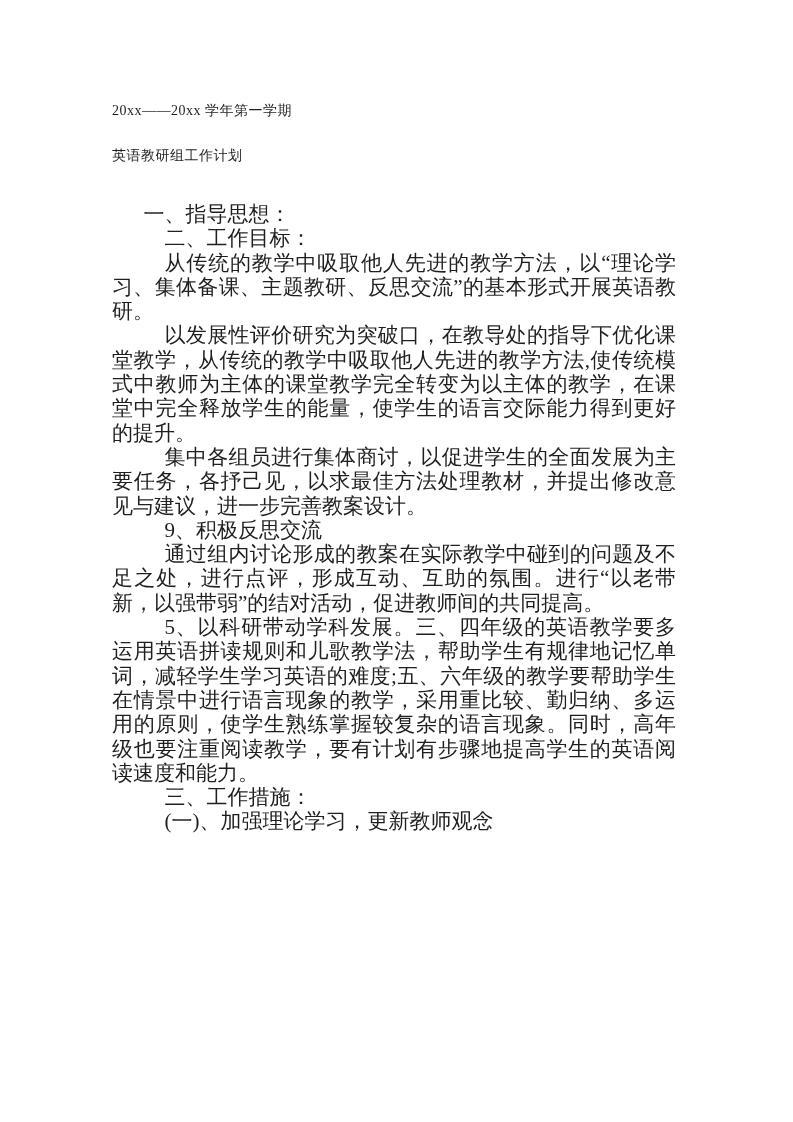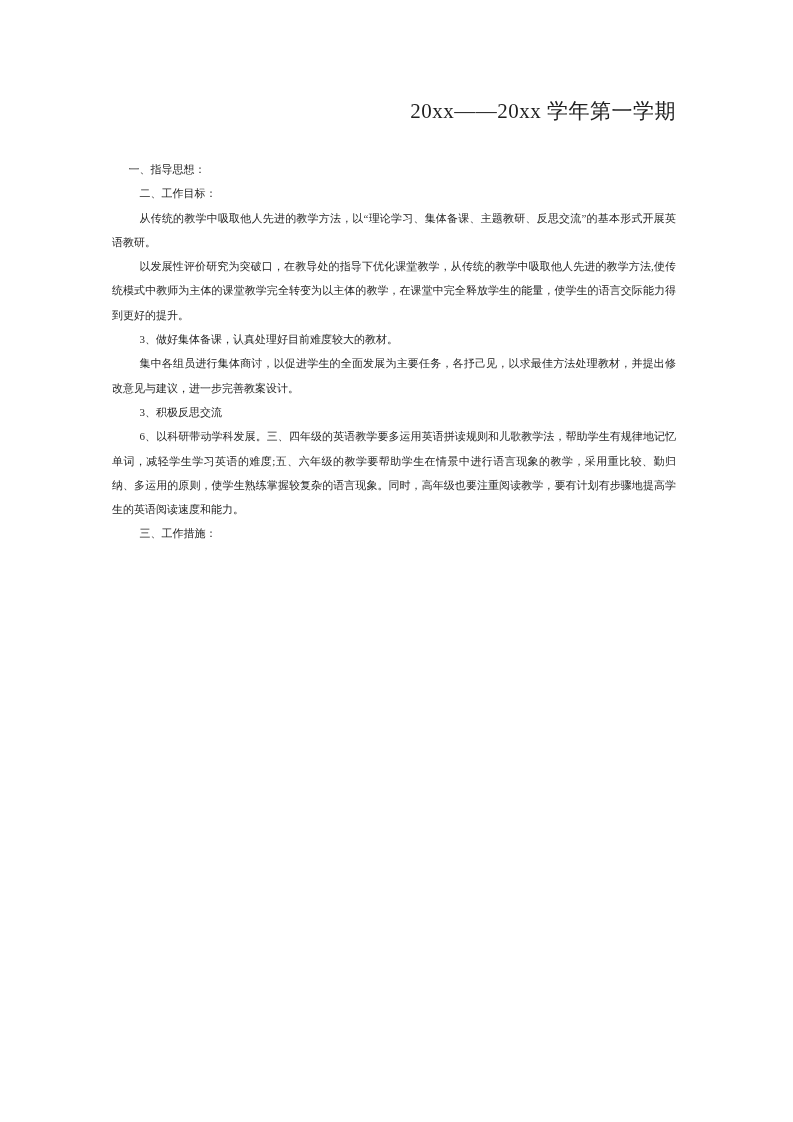--- a/index.html
+++ b/index.html
@@ -13,53 +13,55 @@
     height: 1122px;
     background: #ffffff;
     box-sizing: border-box;
     padding: 96px 117px 0 112px;
     font-family: "Liberation Serif", "DejaVu Serif", serif;
     color: #1f1f1f;
     overflow: hidden;
   }
   .doc-title {
     margin: 0;
-    font-size: 21px;
+    font-size: 14px;
     font-weight: normal;
     line-height: 30px;
-    text-align: right;
+    text-align: left;
     letter-spacing: 0.5px;
   }
   .doc-title.first {
     margin-bottom: 15px;
   }
   .doc-body {
     margin-top: 31px;
   }
   .doc-body p {
     margin: 0;
-    font-size: 11px;
+    font-size: 21px;
     line-height: 24.3px;
     text-align: justify;
     text-indent: 2.5em;
   }
   .doc-body p.indent-sm {
     text-indent: 1.5em;
   }
 </style>
 </head>
 <body>
 
 <div class="page">
   <h1 class="doc-title first">20xx——20xx 学年第一学期</h1>
+  <h2 class="doc-title">英语教研组工作计划</h2>
 
   <div class="doc-body">
     <p class="indent-sm">一、指导思想：</p>
     <p>二、工作目标：</p>
     <p>从传统的教学中吸取他人先进的教学方法，以“理论学习、集体备课、主题教研、反思交流”的基本形式开展英语教研。</p>
     <p>以发展性评价研究为突破口，在教导处的指导下优化课堂教学，从传统的教学中吸取他人先进的教学方法,使传统模式中教师为主体的课堂教学完全转变为以主体的教学，在课堂中完全释放学生的能量，使学生的语言交际能力得到更好的提升。</p>
-    <p>3、做好集体备课，认真处理好目前难度较大的教材。</p>
     <p>集中各组员进行集体商讨，以促进学生的全面发展为主要任务，各抒己见，以求最佳方法处理教材，并提出修改意见与建议，进一步完善教案设计。</p>
-    <p>3、积极反思交流</p>
-    <p>6、以科研带动学科发展。三、四年级的英语教学要多运用英语拼读规则和儿歌教学法，帮助学生有规律地记忆单词，减轻学生学习英语的难度;五、六年级的教学要帮助学生在情景中进行语言现象的教学，采用重比较、勤归纳、多运用的原则，使学生熟练掌握较复杂的语言现象。同时，高年级也要注重阅读教学，要有计划有步骤地提高学生的英语阅读速度和能力。</p>
+    <p>9、积极反思交流</p>
+    <p>通过组内讨论形成的教案在实际教学中碰到的问题及不足之处，进行点评，形成互动、互助的氛围。进行“以老带新，以强带弱”的结对活动，促进教师间的共同提高。</p>
+    <p>5、以科研带动学科发展。三、四年级的英语教学要多运用英语拼读规则和儿歌教学法，帮助学生有规律地记忆单词，减轻学生学习英语的难度;五、六年级的教学要帮助学生在情景中进行语言现象的教学，采用重比较、勤归纳、多运用的原则，使学生熟练掌握较复杂的语言现象。同时，高年级也要注重阅读教学，要有计划有步骤地提高学生的英语阅读速度和能力。</p>
     <p>三、工作措施：</p>
+    <p>(一)、加强理论学习，更新教师观念</p>
   </div>
 </div>
 
 </body></html>

